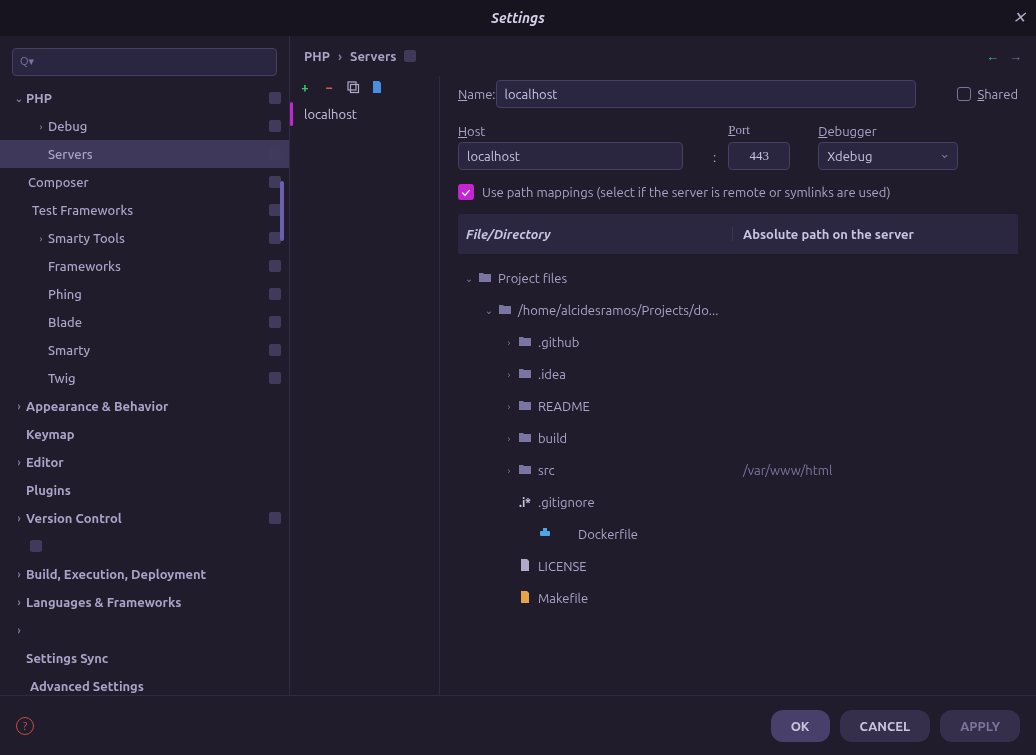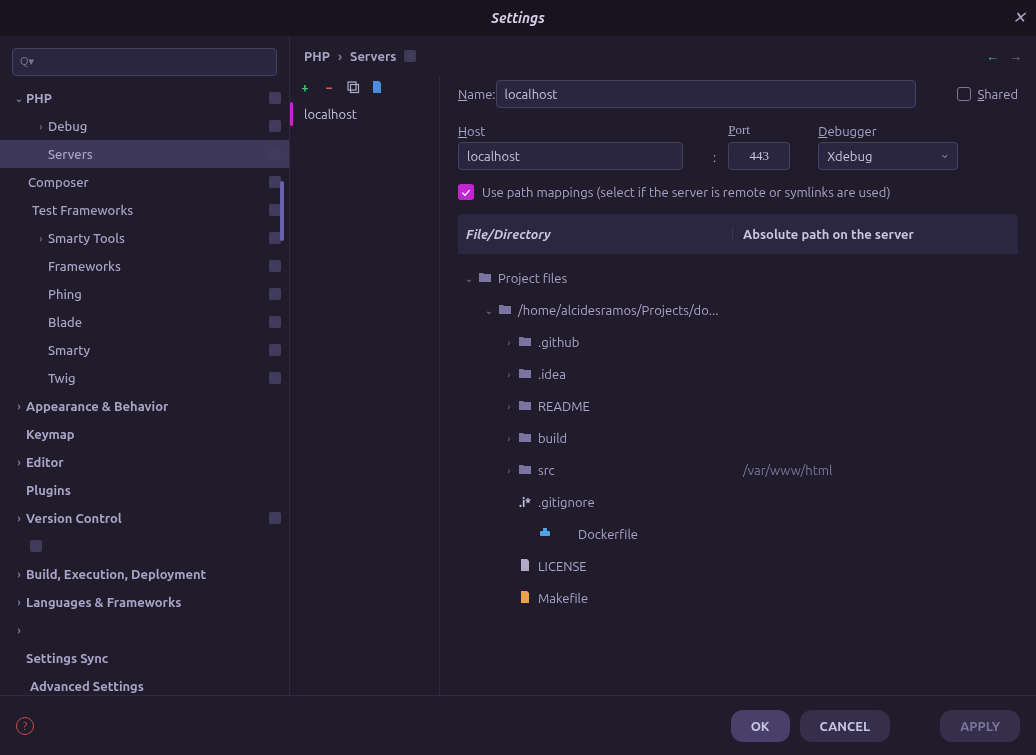--- a/index.html
+++ b/index.html
@@ -268,21 +268,21 @@
     border-radius: 12px;
     border: none;
     background: #352f4c;
     color: var(--fg-bright);
     font-size: 13px;
     font-weight: 600;
     cursor: pointer;
     font-family: inherit;
   }
   .btn.primary { background: #48406a; }
-  .btn.dim { color: var(--fg-dim); margin-left: 40px; }
+  .btn.dim { color: var(--fg-dim); }
   
   ::-webkit-scrollbar { width: 6px; }
   ::-webkit-scrollbar-thumb { background: #4a4468; border-radius: 3px; }
 </style>
 </head>
 <body>
 
 <div class="titlebar">
   <span class="titlebar-title">Settings</span>
   <span class="titlebar-close">✕</span>

